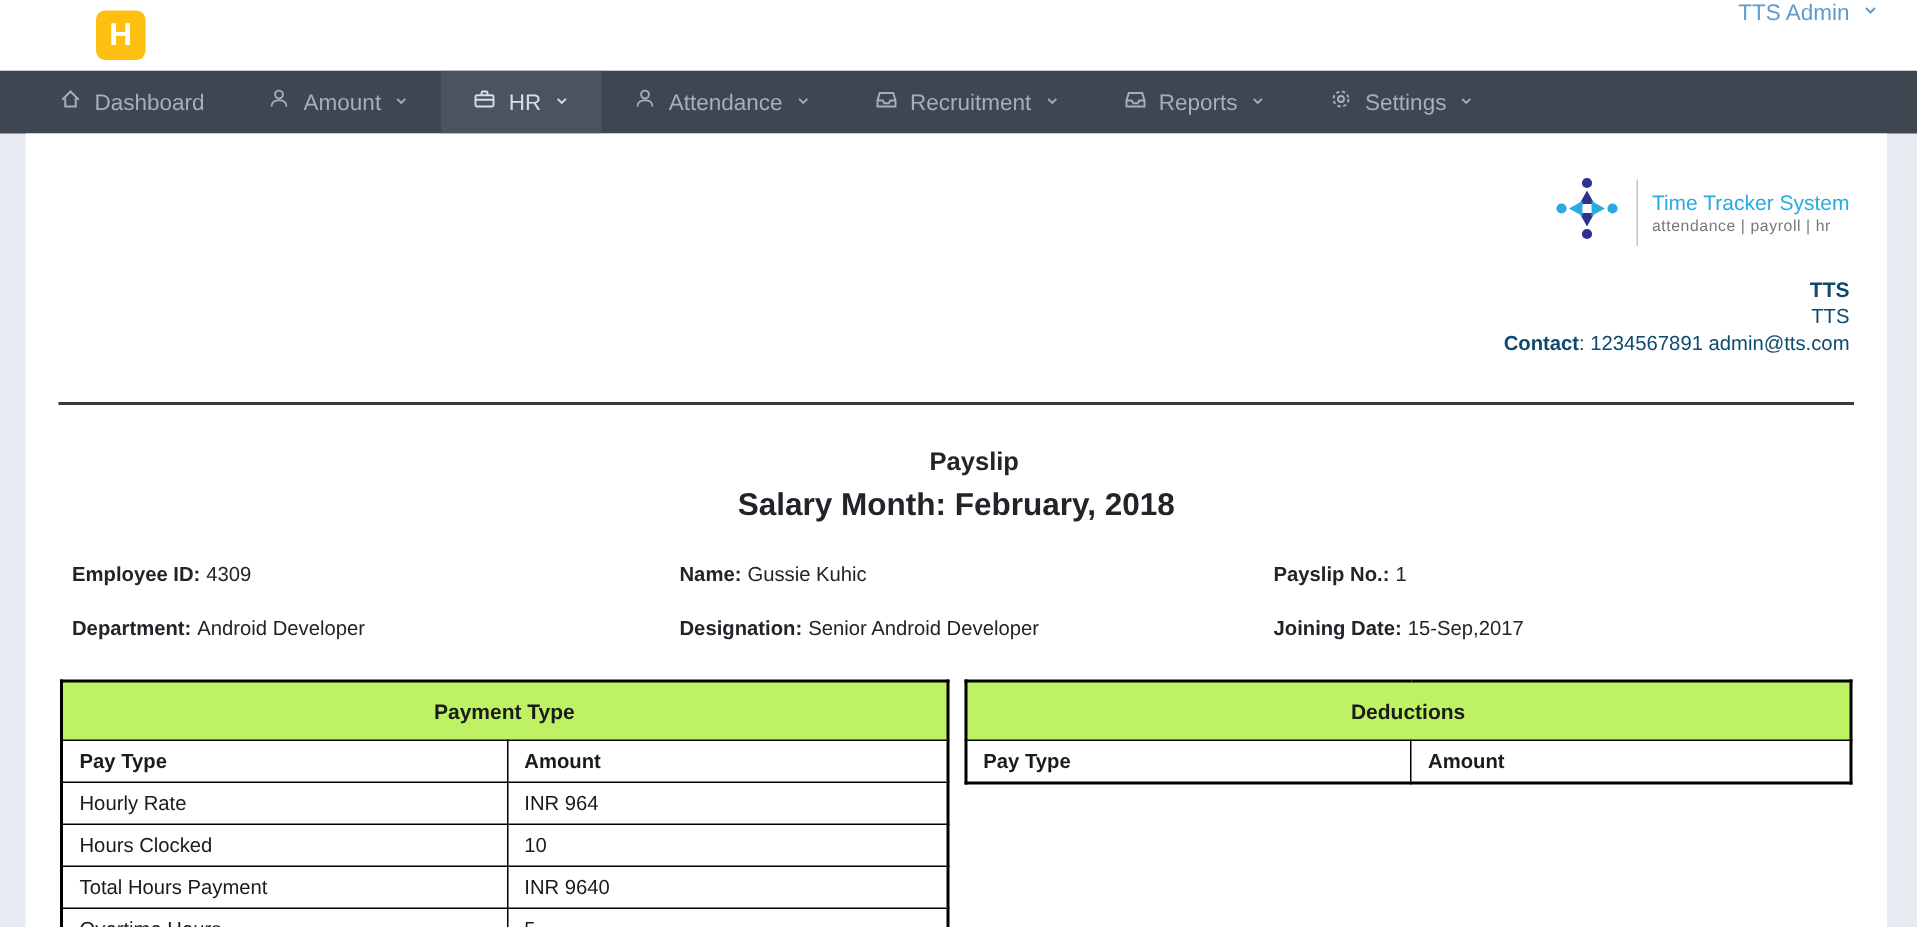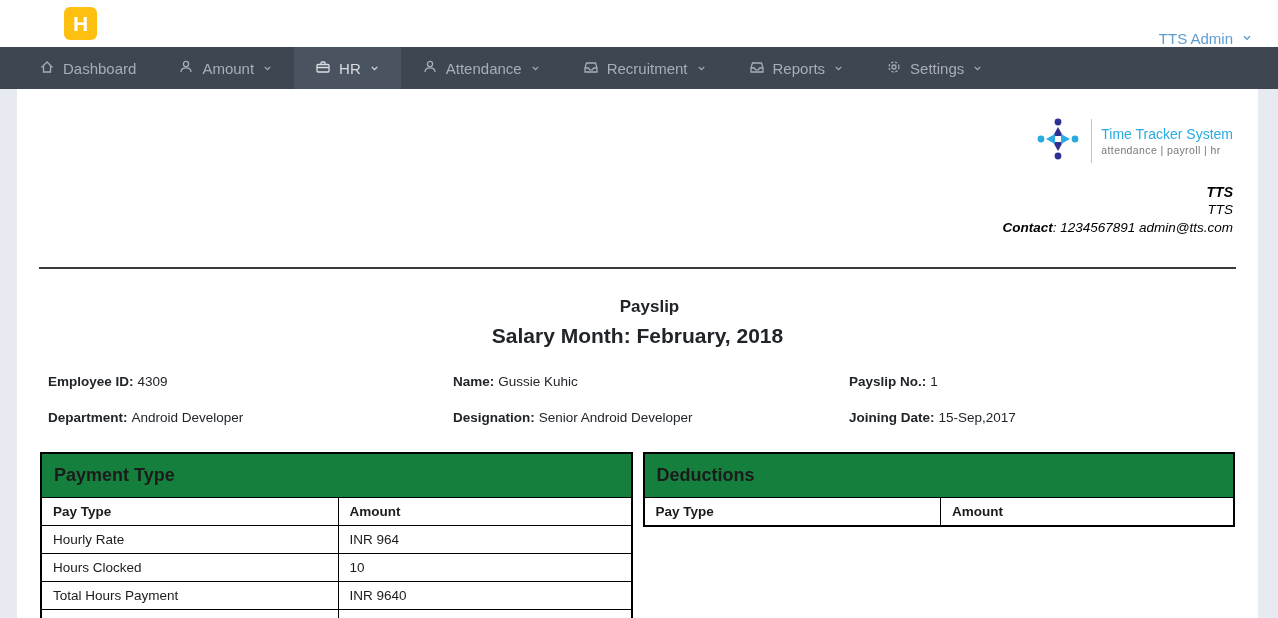--- a/index.html
+++ b/index.html
@@ -15,21 +15,21 @@
   .topbar { position:relative; height:47px; background:#ffffff; }
   .logo-badge {
     position:absolute; left:64px; top:7px; width:33px; height:33px;
     border-radius:6px; background:#fdc011; color:#fff;
     font-weight:bold; font-size:21px;
     display:flex; align-items:center; justify-content:center;
     cursor:pointer;
   }
   .user-menu {
     position:absolute; right:25px; top:0; height:47px;
-    display:flex; align-items:flex-end; gap:8px;
+    display:flex; align-items:flex-start; gap:8px;
     color:#5e9cd0; font-size:15px; cursor:pointer;
   }
   .user-menu svg { stroke:#5e9cd0; }
 
   
   .navbar { height:42px; background:#3d4651; display:flex; padding-left:18px; }
   .nav-item {
     display:flex; align-items:center; gap:8px; padding:0 21px;
     color:#a6aeb8; font-size:15px; cursor:pointer; white-space:nowrap;
   }
@@ -46,21 +46,21 @@
   .brand-row {
     display:flex; justify-content:flex-end; align-items:center;
     padding:26px 25px 0 0; gap:9px;
   }
   .brand-divider { width:1px; height:44px; background:#c0c3d0; }
   .brand-title { color:#29aae1; font-size:14px; }
   .brand-tagline { color:#77787b; font-size:10.5px; letter-spacing:.4px; margin-top:2px; }
 
   .company-info {
     text-align:right; padding-right:25px; margin-top:16px;
-    font-size:13.5px; line-height:18px; color:#000000;font-style:italic;
+    font-size:13.5px; line-height:18px; color:#0c4a6e;
   }
   .company-name { font-weight:bold; font-size:14px; }
   .contact-label { font-weight:bold; }
 
   .rule { margin:30px 22px 0; border:none; border-top:2px solid #3a3a3a; }
 
   .doc-title   { text-align:center; font-weight:bold; font-size:17px; margin-top:28px;padding-left:24px; }
   .doc-subtitle{ text-align:center; font-weight:bold; font-size:21px; margin-top:7px; }
 
   .info-grid {
@@ -73,21 +73,21 @@
 
   .tables-row { display:flex; gap:10px; margin:27px 23px 0; align-items:flex-start; }
   table.paytable {
     flex:1; border-collapse:collapse; font-size:13.5px; color:#1b1b1b;
     border:2px solid #000;
   }
   table.paytable td, table.paytable th {
     border:1px solid #000; text-align:left; padding:6px 11px;
   }
   table.paytable .band td {
-    background:#15803d; font-weight:bold; font-size:18px; padding:11px 12px;
+    background:#bef264; font-weight:bold; font-size:14px; padding:11px 12px;text-align:center;
   }
   table.paytable th { font-weight:bold; }
   table.paytable col.c1 { width:50.3%; }
 </style>
 </head>
 <body>
 
 <div class="topbar">
   <div class="logo-badge">
     <span>H</span>

